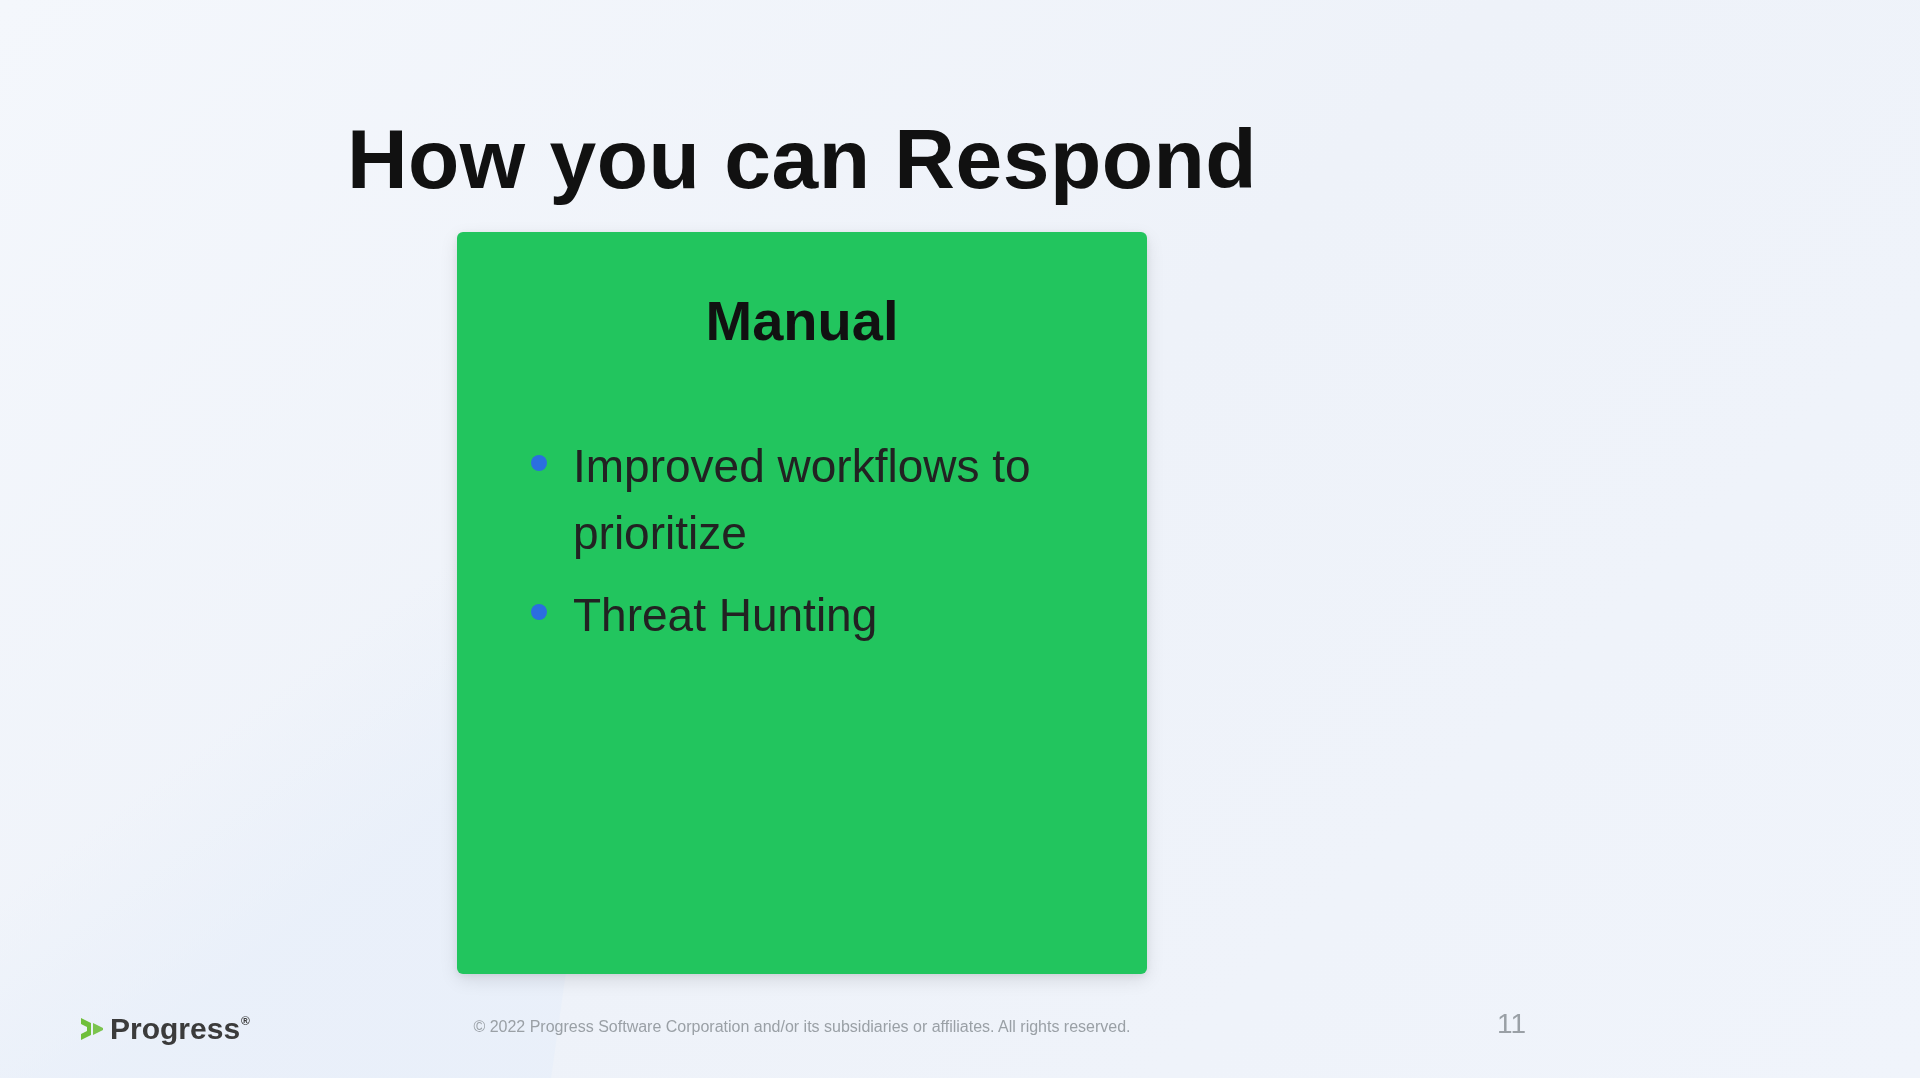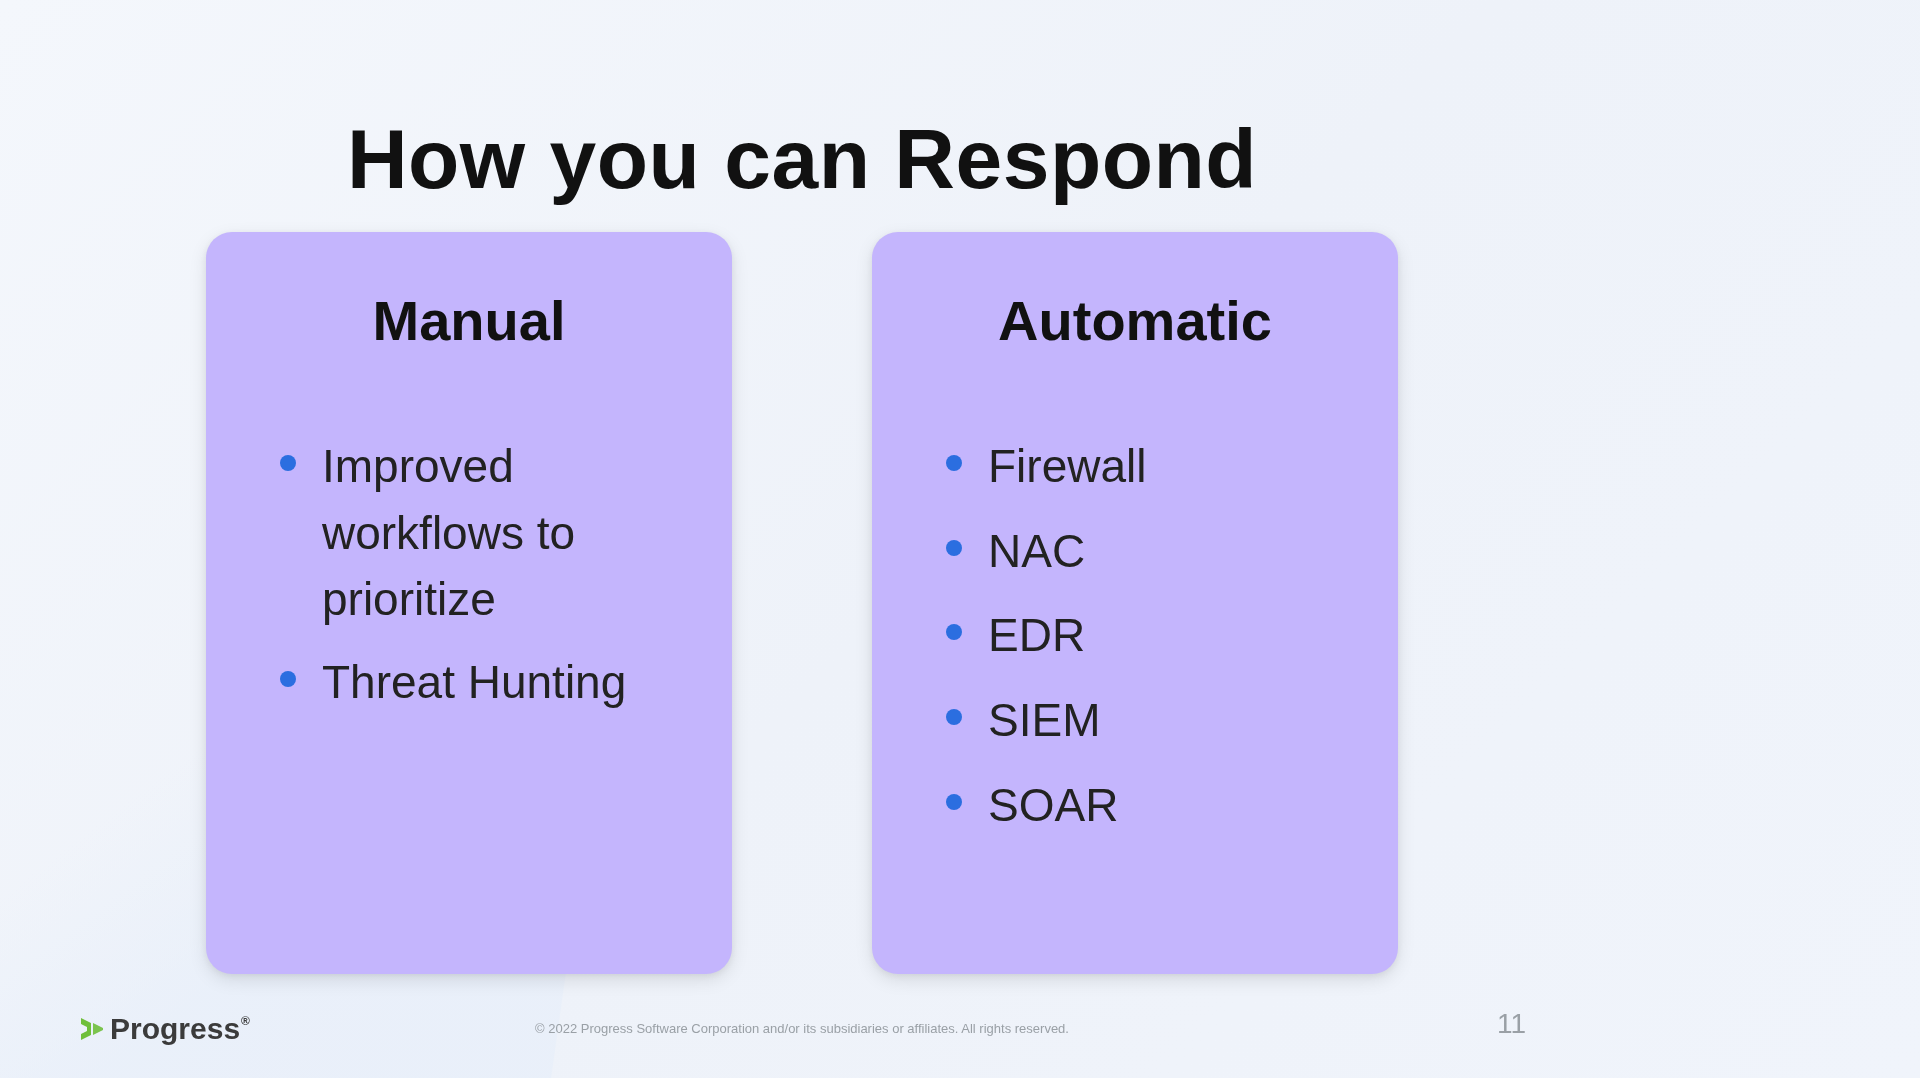--- a/index.html
+++ b/index.html
@@ -32,22 +32,22 @@
   .cards {
     position: absolute;
     top: 232px;
     left: 206px;
     right: 206px;
     display: flex;
     gap: 140px;
     justify-content: center;
   }
   .card {
-    background: #c4b5fd;
-    border-radius: 26px;
+    background: #22c55e;
+    border-radius: 6px;
     box-shadow: 0 6px 18px rgba(0,0,0,0.10), 0 2px 6px rgba(0,0,0,0.06);
     width: 690px;
     height: 742px;
     box-sizing: border-box;
     padding: 56px 70px 40px 70px;
   }
   .card-title {
     font-size: 56px;
     font-weight: 700;
     color: #111;
@@ -107,21 +107,21 @@
     position: relative;
     top: 2px;
     left: 1px;
   }
   .footer-copy {
     position: absolute;
     left: 0;
     right: 0;
     bottom: 14px;
     text-align: center;
-    font-size: 13px;
+    font-size: 16px;
     color: #9aa0a6;
   }
   .footer-page {
     position: absolute;
     right: 78px;
     bottom: 10px;
     font-size: 28px;
     color: #9aa0a6;
     font-weight: 500;
   }
@@ -147,30 +147,20 @@
   <div class="cards">
 
     <div class="card manual">
       <h2 class="card-title">Manual</h2>
       <ul class="bullets">
         <li>Improved workflows to prioritize</li>
         <li>Threat Hunting</li>
       </ul>
     </div>
 
-    <div class="card automatic">
-      <h2 class="card-title">Automatic</h2>
-      <ul class="bullets">
-        <li>Firewall</li>
-        <li>NAC</li>
-        <li>EDR</li>
-        <li>SIEM</li>
-        <li>SOAR</li>
-      </ul>
-    </div>
 
   </div>
 
   <div class="footer">
     <div class="footer-logo">
       <span>
         <svg width="30" height="30" viewBox="0 0 30 30">
           <g fill="#6fbf3b">
             <path d="M3 4 L13 9 L13 21 L3 26 L3 20 L9 17 L9 13 L3 10 Z"></path>
             <path d="M15 9 L25 14 L25 16 L15 21 Z" opacity="0.9"></path>

